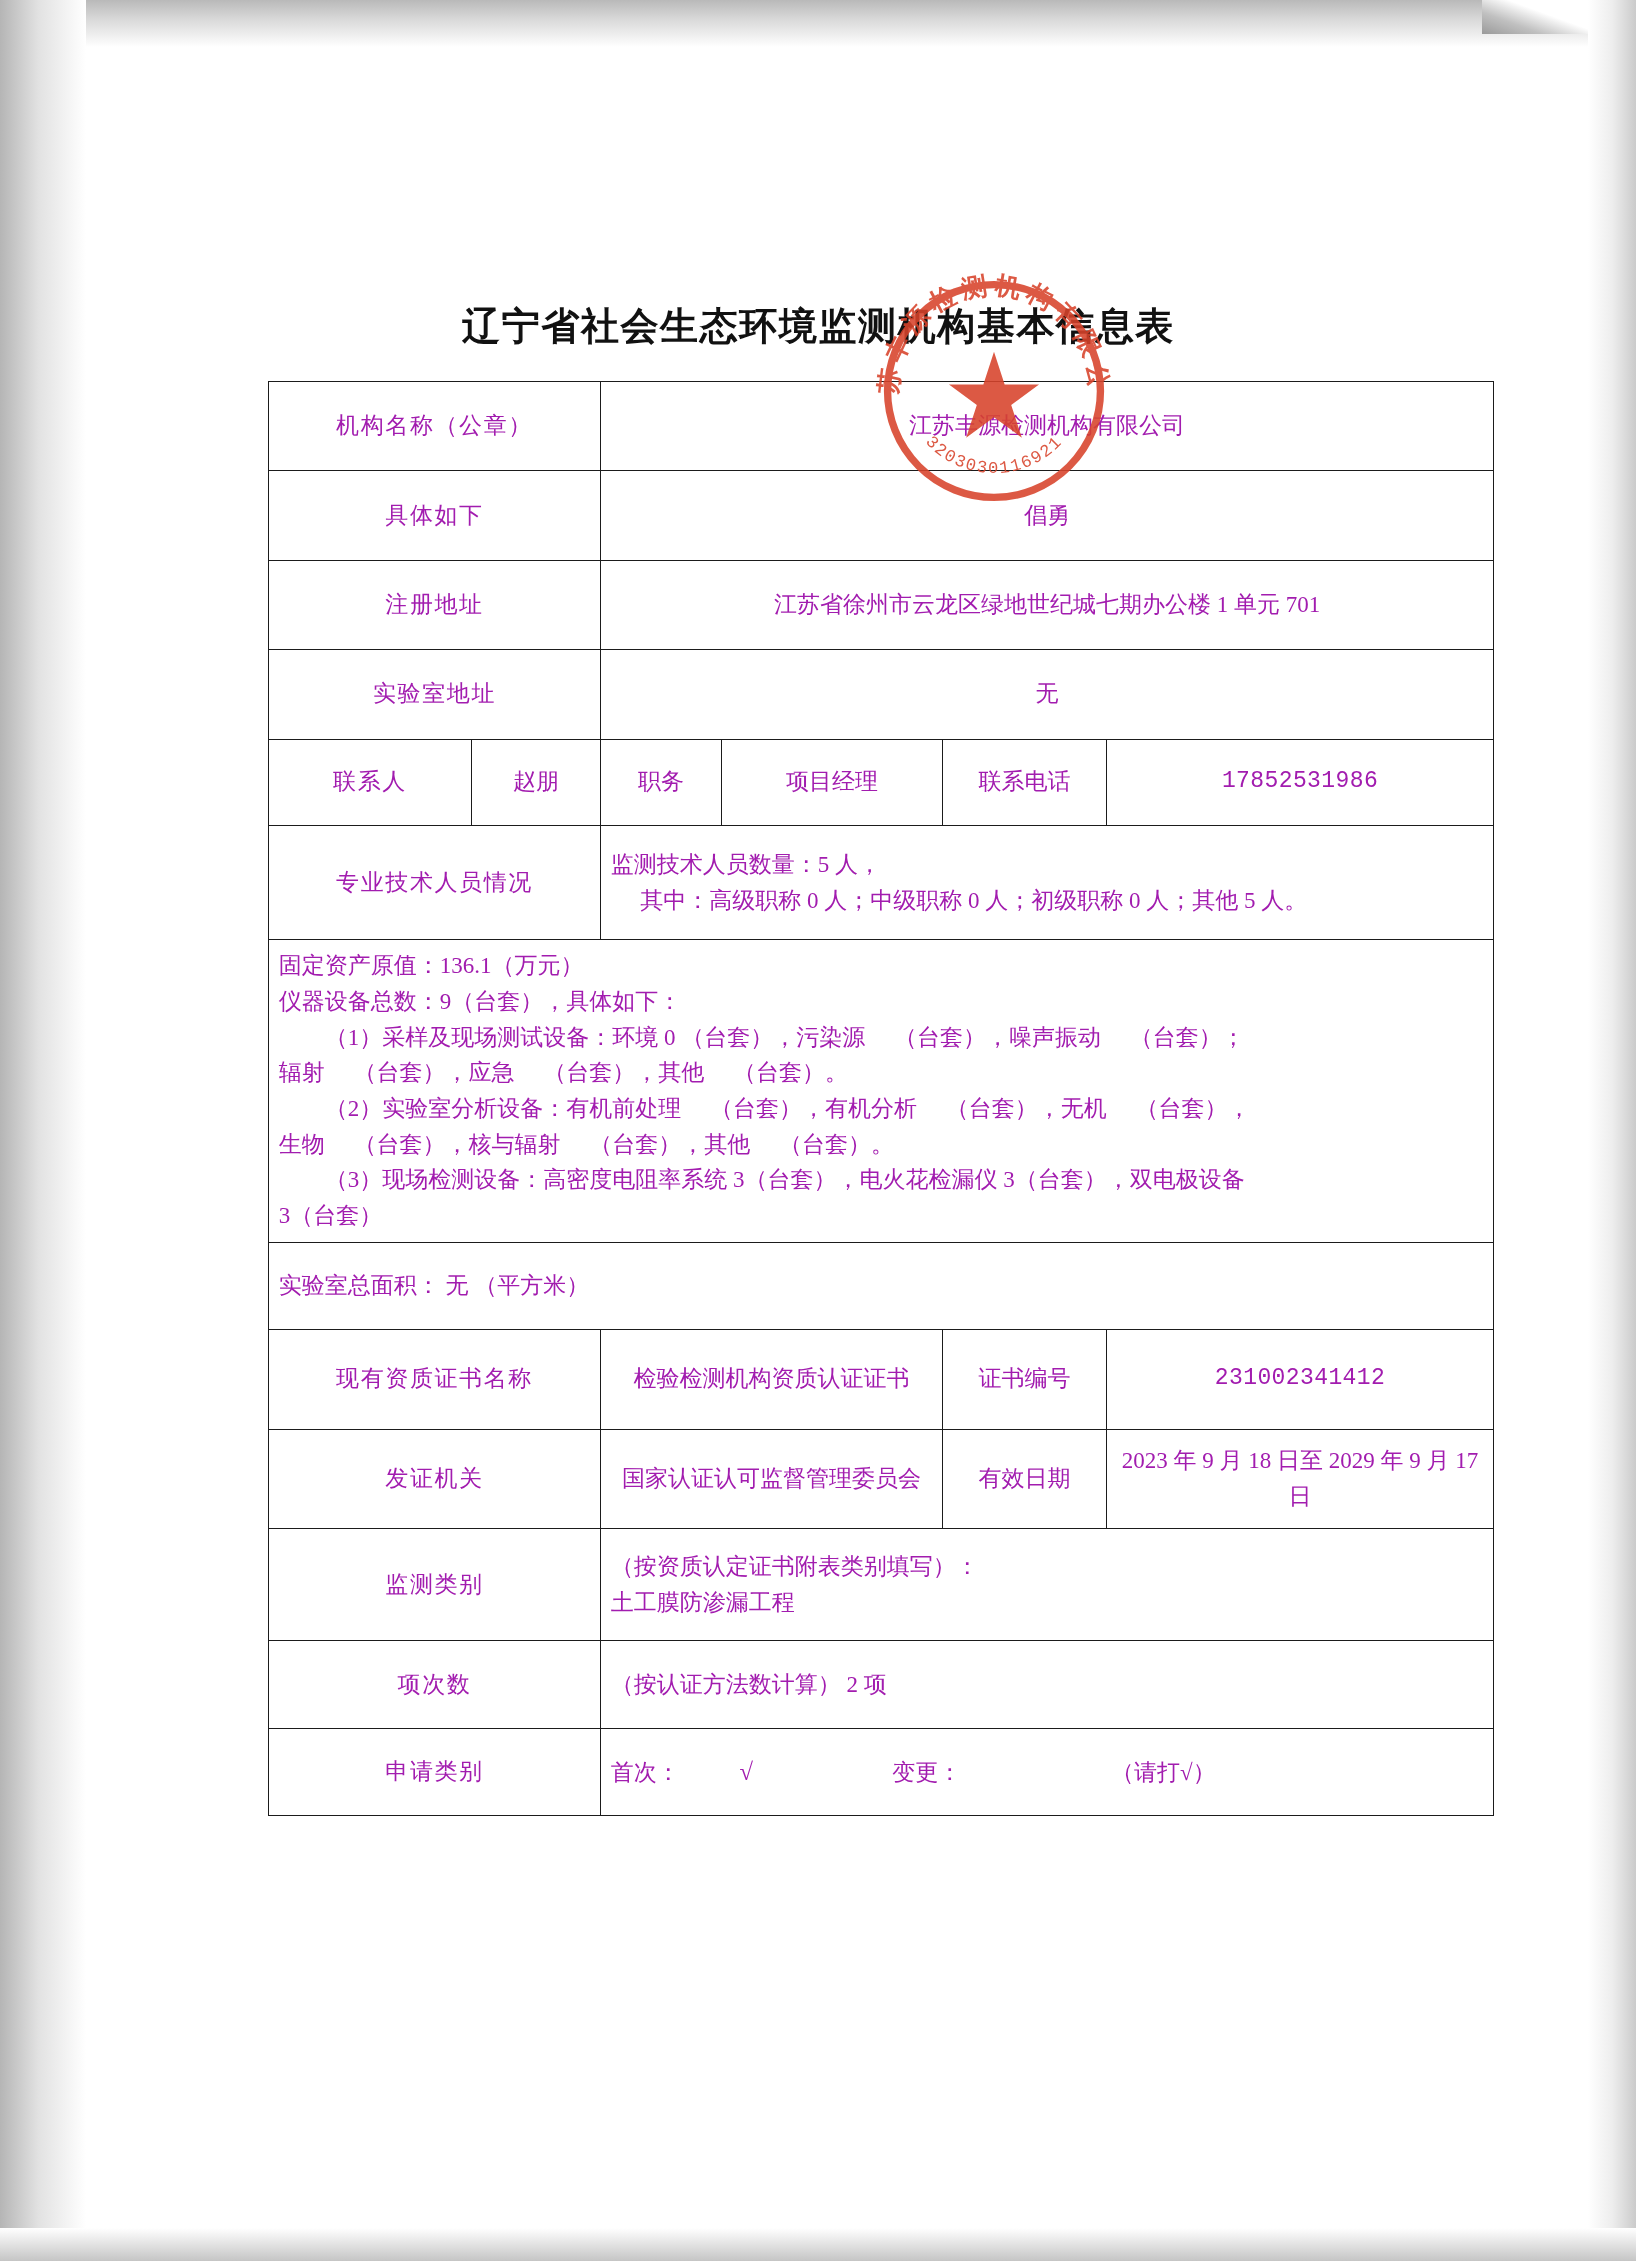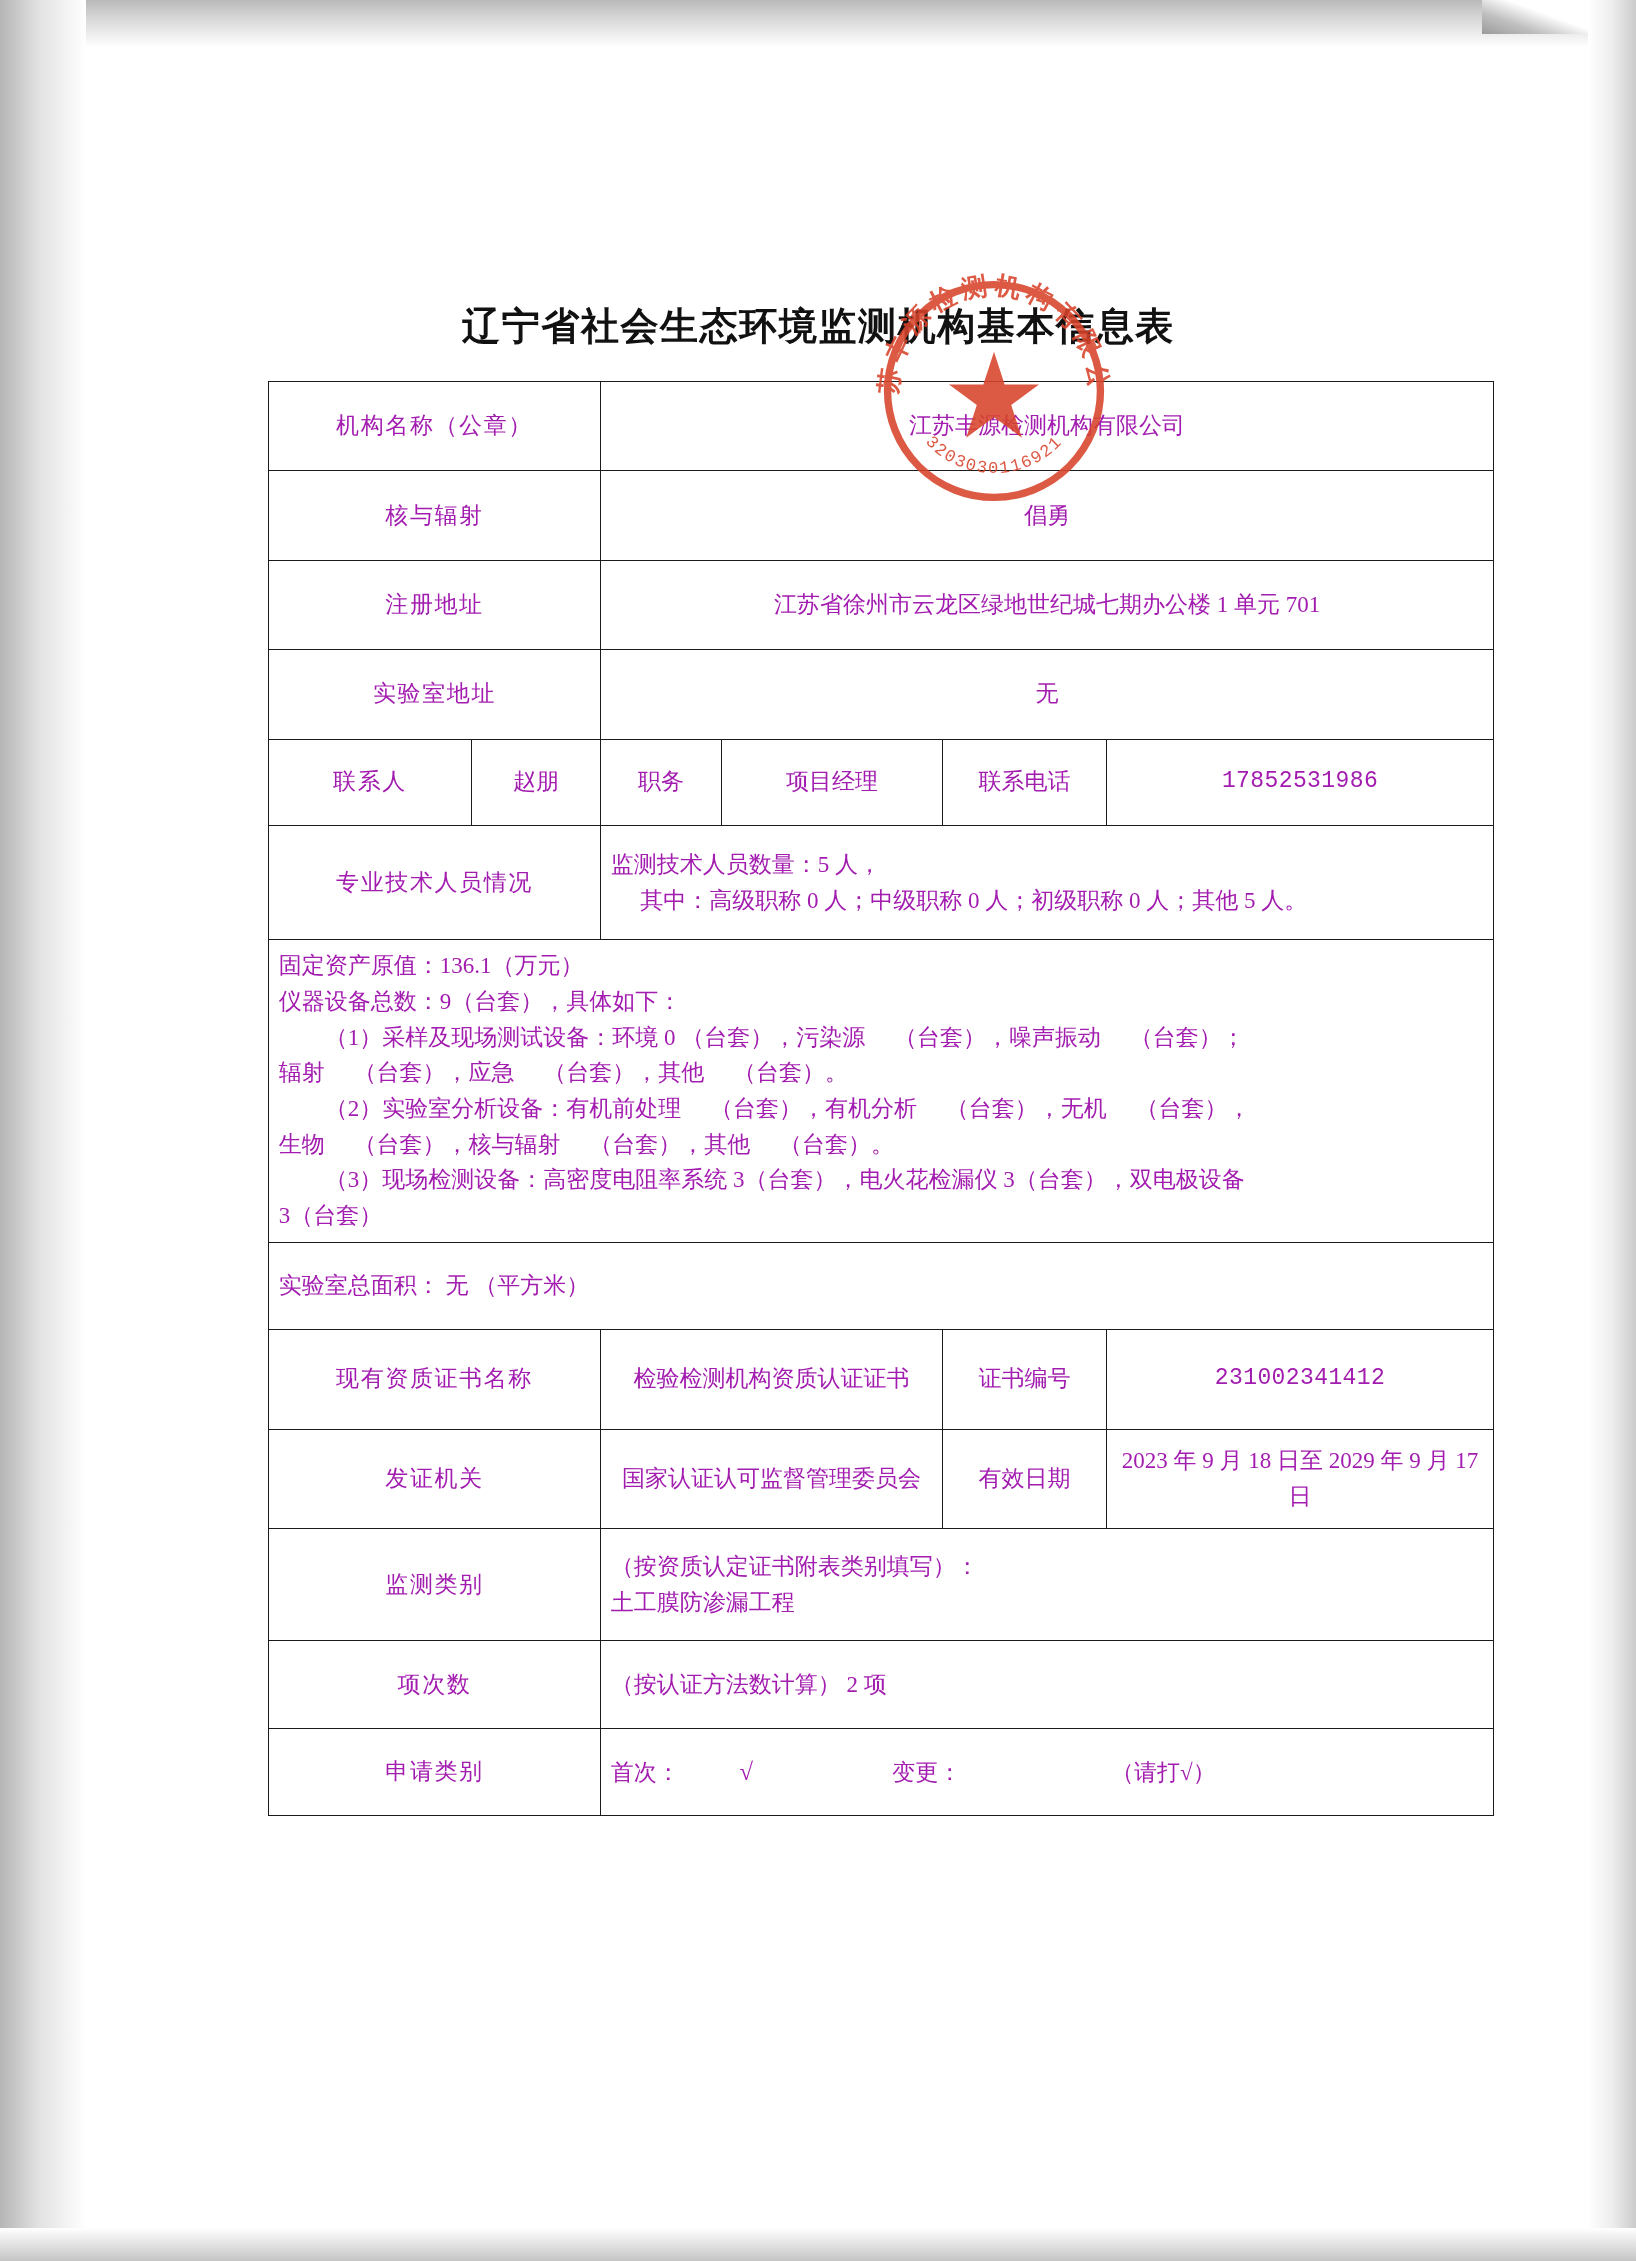--- a/index.html
+++ b/index.html
@@ -130,21 +130,21 @@
         <col style="width:387px">
       </colgroup>
 
       <tbody>
           <tr>
         <td class="label" colspan="2" style="height:72px">机构名称（公章）</td>
         <td class="ctr" colspan="4">江苏丰源检测机构有限公司</td>
       </tr>
 
       <tr>
-        <td class="label" colspan="2" style="height:72px">核与辐射</td>
+        <td class="label" colspan="2" style="height:72px">具体如下</td>
         <td class="ctr" colspan="4">倡勇</td>
       </tr>
 
       <tr>
         <td class="label" colspan="2" style="height:72px">注册地址</td>
         <td class="ctr" colspan="4">江苏省徐州市云龙区绿地世纪城七期办公楼 1 单元 701</td>
       </tr>
 
       <tr>
         <td class="label" colspan="2" style="height:72px">实验室地址</td>

